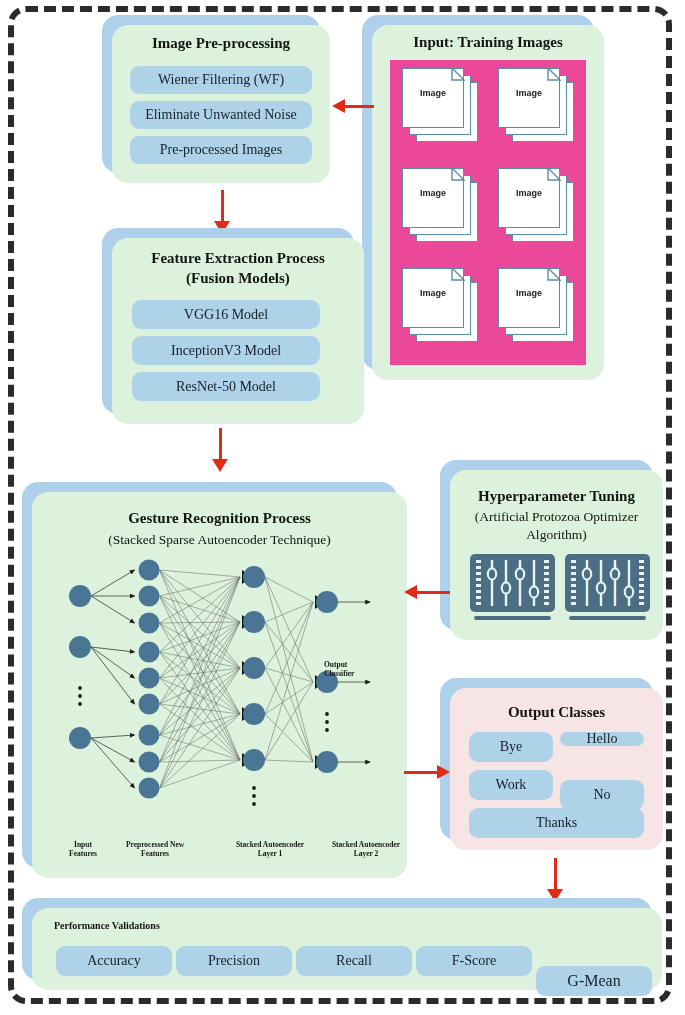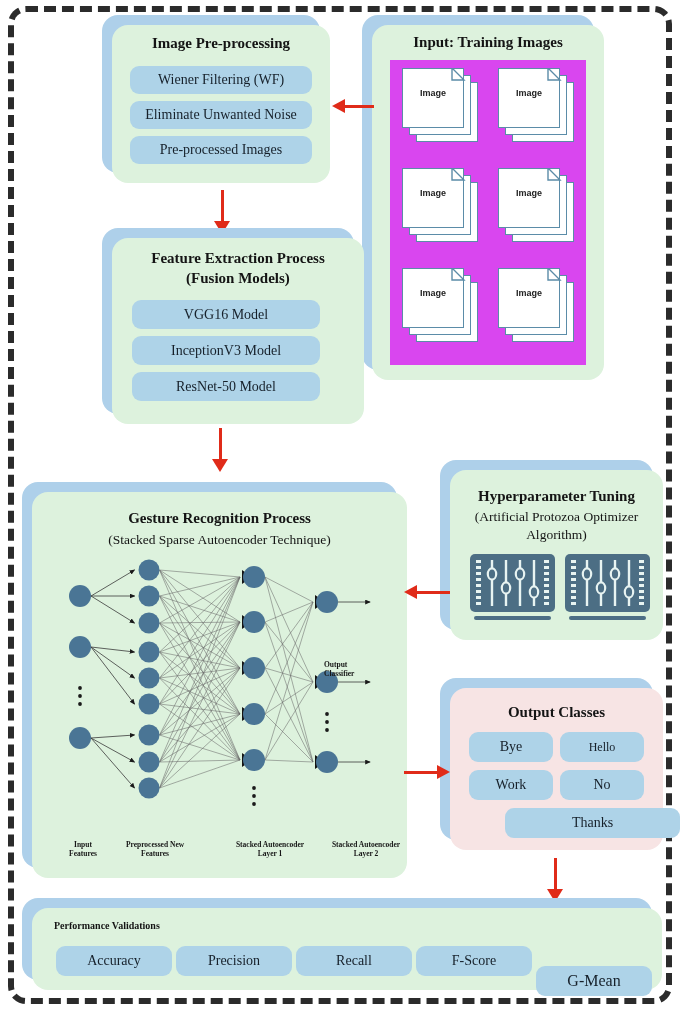--- a/index.html
+++ b/index.html
@@ -34,21 +34,21 @@
   .arrow.left .shaft{top:50%;margin-top:-1.5px;right:0;height:3px;}
   .arrow.left .head{top:50%;margin-top:-7px;left:0;
       border-top:7px solid transparent;border-bottom:7px solid transparent;
       border-right:13px solid #e02b19;}
   .arrow.right .shaft{top:50%;margin-top:-1.5px;left:0;height:3px;}
   .arrow.right .head{top:50%;margin-top:-7px;right:0;
       border-top:7px solid transparent;border-bottom:7px solid transparent;
       border-left:13px solid #e02b19;}
 
   
-  .imgwhite{position:absolute;background:#d946ef;}
+  .imgwhite{position:absolute;background:#ec4899;}
   .stack{position:absolute;width:78px;height:76px;}
   .stack .card{position:absolute;background:#fff;border:1.6px solid #5b8ca8;
                width:62px;height:60px;box-sizing:border-box;}
   .stack .c3{left:14px;top:14px;}
   .stack .c2{left:7px;top:7px;}
   .stack .c1{left:0;top:0;}
   .stack .lbl{position:absolute;left:0;top:20px;width:62px;text-align:center;
               font-family:"Liberation Sans",sans-serif;font-weight:bold;
               font-size:9px;color:#222;}
 
@@ -421,30 +421,30 @@
 </div>
 
 <div class="panel pink" style="left:450px;top:688px;width:213px;height:162px;">
   <div class="shadow"></div>
   <div class="body"></div>
   <div class="inner">
     <div class="ptitle" style="position:absolute;left:0;top:16px;width:100%;font-size:15px;">Output Classes</div>
     <div class="pill" style="position:absolute;left:19px;top:44px;width:84px;height:30px;font-size:14px;">
       <span>Bye</span>
     </div>
-    <div class="pill" style="position:absolute;left:110px;top:44px;width:84px;height:30px;font-size:12px;">
+    <div class="pill" style="position:absolute;left:110px;top:44px;width:84px;height:14px;font-size:14px;">
       <span>Hello</span>
     </div>
     <div class="pill" style="position:absolute;left:19px;top:82px;width:84px;height:30px;font-size:14px;">
       <span>Work</span>
     </div>
-    <div class="pill" style="position:absolute;left:110px;top:82px;width:84px;height:30px;font-size:14px;">
+    <div class="pill" style="position:absolute;left:110px;top:92px;width:84px;height:30px;font-size:14px;">
       <span>No</span>
     </div>
-    <div class="pill" style="position:absolute;left:19px;top:120px;width:175px;height:30px;font-size:14px;margin-left:36px;">
+    <div class="pill" style="position:absolute;left:19px;top:120px;width:175px;height:30px;font-size:14px;">
       <span>Thanks</span>
     </div>
   </div>
 </div>
 
 <div class="arrow right" style="left:404px;top:764px;width:46px;height:16px;">
   <div class="shaft" style="width:34px;"></div>
     <div class="head"></div>
 </div>
 

